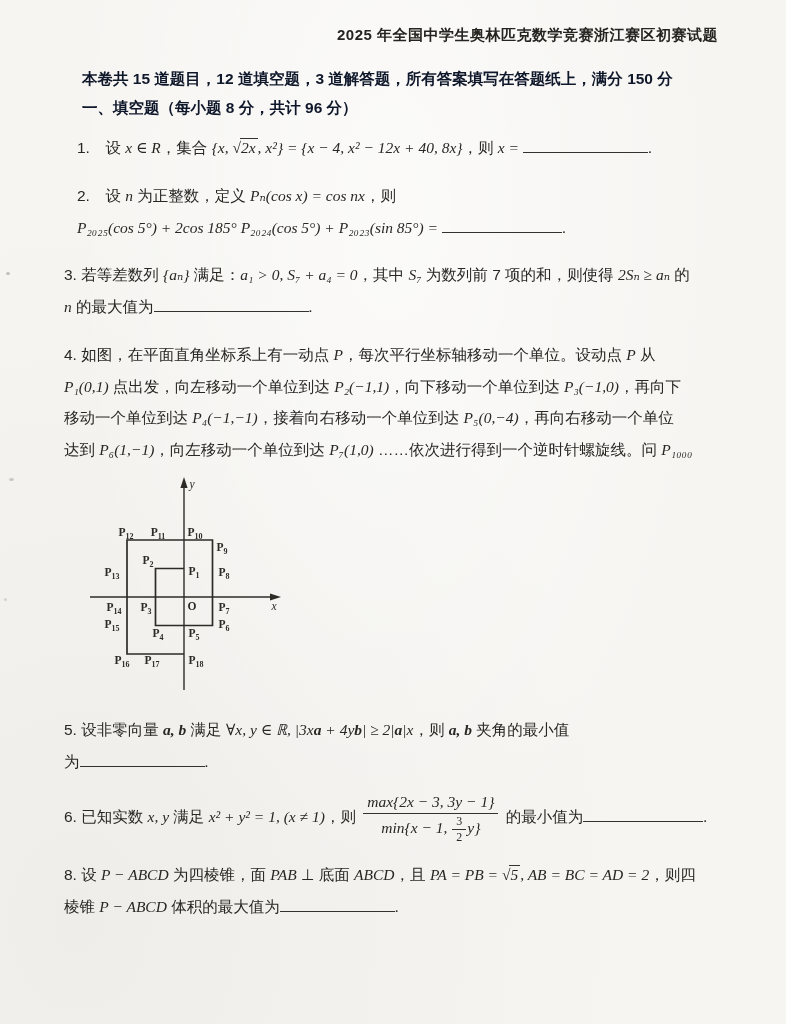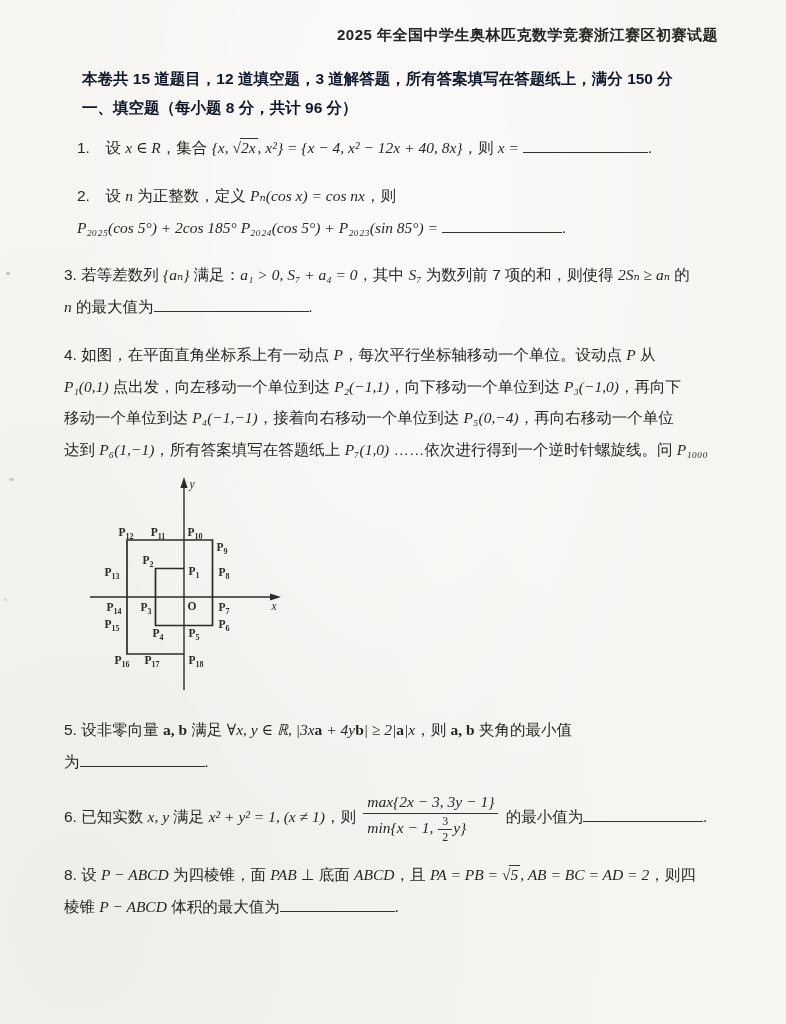--- a/index.html
+++ b/index.html
@@ -19,32 +19,32 @@
     font-size:15px;font-weight:700;text-align:right;
     letter-spacing:.5px;margin:4px 0 24px 0;color:#262421;
   }
   .lead{font-weight:700;font-size:15.5px;margin:0 0 8px 18px;color:#0f172a;}
   .section{margin-bottom:13px;}
   .question{font-size:15.5px;margin:0 0 16px 0;}
   .q-indent{margin-left:13px;}
   .qline{line-height:2.05;}
   .s-c{}
   .s-m{font-family:"Liberation Serif","DejaVu Serif",serif;font-style:italic;}
-  .s-mb{font-family:"Liberation Serif","DejaVu Serif",serif;font-weight:700;}
+  .s-mb{font-family:"Liberation Serif","DejaVu Serif",serif;font-style:italic;font-weight:700;}
   .s-r{font-family:"Liberation Serif","DejaVu Serif",serif;}
   .s-ol{
     font-family:"Liberation Serif","DejaVu Serif",serif;font-style:italic;
     border-top:1.3px solid #35322e;padding:0 2px 0 1px;margin-left:-1px;
   }
   .blank{
     display:inline-block;height:.95em;vertical-align:baseline;
     border-bottom:1.4px solid #35322e;
   }
   .frac{
-    display:inline-block;vertical-align:middle;text-align:left;
+    display:inline-block;vertical-align:middle;text-align:center;
     margin:0 3px;line-height:1.2;font-family:"Liberation Serif","DejaVu Serif",serif;
   }
   .frac>.fnum{display:block;border-bottom:1.2px solid #35322e;padding:0 4px 1px;}
   .frac>.fden{display:block;padding:1px 4px 0;}
   .frac .frac{font-size:12px;margin:0 1px;line-height:1.05;vertical-align:middle;}
   .figure{margin:-6px 0 12px 24px;}
   #figsvg text{font-family:"Liberation Serif","DejaVu Serif",serif;}
   .speck{position:absolute;border-radius:50%;background:#8e8a83;opacity:.5;}
   .s1{left:6px;top:272px;width:4px;height:3px;}
   .s2{left:9px;top:478px;width:5px;height:3px;opacity:.4;}
@@ -71,21 +71,21 @@
         <div class="qline"><span class="s-m">P₂₀₂₅(cos 5°) + 2cos 185° P₂₀₂₄(cos 5°) + P₂₀₂₃(sin 85°) = </span><span class="blank" style="width: 120px;"></span><span class="s-r">.</span></div>
       </div>
       <div class="question">
         <div class="qline"><span class="s-c">3. 若等差数列 </span><span class="s-m">{aₙ}</span><span class="s-c"> 满足：</span><span class="s-m">a₁ &gt; 0, S₇ + a₄ = 0</span><span class="s-c">，其中 </span><span class="s-m">S₇</span><span class="s-c"> 为数列前 7 项的和，则使得 </span><span class="s-m">2Sₙ ≥ aₙ</span><span class="s-c"> 的</span></div>
         <div class="qline"><span class="s-m">n</span><span class="s-c"> 的最大值为</span><span class="blank" style="width: 155px;"></span><span class="s-r">.</span></div>
       </div>
       <div class="question">
         <div class="qline"><span class="s-c">4. 如图，在平面直角坐标系上有一动点 </span><span class="s-m">P</span><span class="s-c">，每次平行坐标轴移动一个单位。设动点 </span><span class="s-m">P</span><span class="s-c"> 从</span></div>
         <div class="qline"><span class="s-m">P₁(0,1)</span><span class="s-c"> 点出发，向左移动一个单位到达 </span><span class="s-m">P₂(−1,1)</span><span class="s-c">，向下移动一个单位到达 </span><span class="s-m">P₃(−1,0)</span><span class="s-c">，再向下</span></div>
         <div class="qline"><span class="s-c">移动一个单位到达 </span><span class="s-m">P₄(−1,−1)</span><span class="s-c">，接着向右移动一个单位到达 </span><span class="s-m">P₅(0,−4)</span><span class="s-c">，再向右移动一个单位</span></div>
-        <div class="qline"><span class="s-c">达到 </span><span class="s-m">P₆(1,−1)</span><span class="s-c">，所有答案填写在答题纸上 </span><span class="s-m">P₇(1,0)</span><span class="s-c"> ……依次进行得到一个逆时针螺旋线。问 </span><span class="s-m">P₁₀₀₀</span></div>
+        <div class="qline"><span class="s-c">达到 </span><span class="s-m">P₆(1,−1)</span><span class="s-c">，向左移动一个单位到达 </span><span class="s-m">P₇(1,0)</span><span class="s-c"> ……依次进行得到一个逆时针螺旋线。问 </span><span class="s-m">P₁₀₀₀</span></div>
       </div>
     </div>
 
   <div class="figure">
     <svg id="figsvg" width="212" height="222" viewBox="0 0 212 222">
         <line x1="2" y1="121" x2="186" y2="121" stroke="#2e2b27" stroke-width="1.4"></line>
         <line x1="96" y1="8" x2="96" y2="214" stroke="#2e2b27" stroke-width="1.4"></line>
         <polygon points="193,121 182,117.4 182,124.6" fill="#2e2b27"></polygon>
         <polygon points="96,1 92.4,12 99.6,12" fill="#2e2b27"></polygon>
         <polyline points="96,92.5 67.5,92.5 67.5,149.5 124.5,149.5 124.5,64 39,64 39,178 96,178" fill="none" stroke="#2e2b27" stroke-width="1.7"></polyline>

